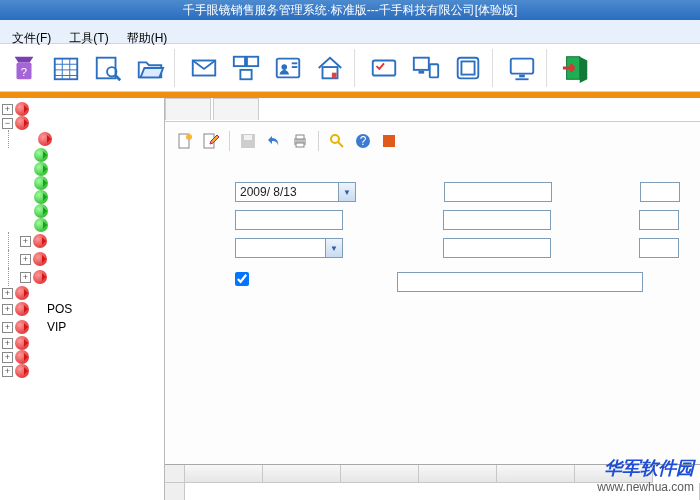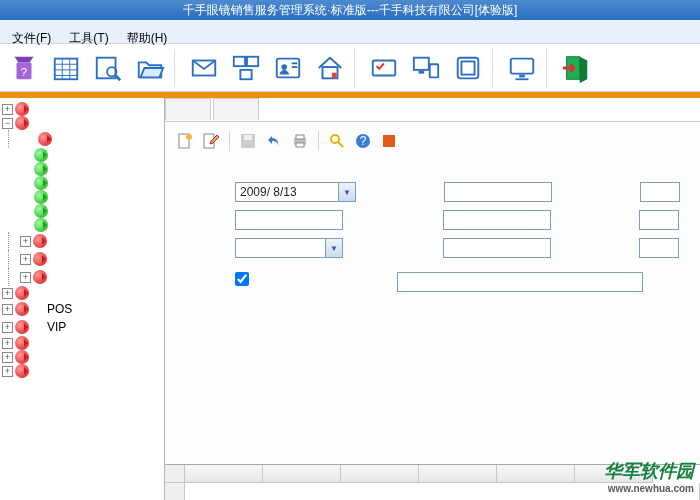--- a/index.html
+++ b/index.html
@@ -55,23 +55,23 @@
 .chk { width: 14px; height: 14px; }
 
 .grid { height: 36px; border-top: 1px solid #a8a8a8; background: #fff; }
 .grow { display: flex; height: 18px; }
 .gcell { border-right: 1px solid #c8c8c8; border-bottom: 1px solid #c8c8c8; }
 .ghead .gcell { background: linear-gradient(#f8f8f8,#e6e6e6); }
 .gcell.c0 { width: 20px; background: #efefef; }
 .gcell.c1 { width: 78px; }
 
 .watermark { position: absolute; right: 6px; bottom: 6px; text-align: right; pointer-events: none; }
-.watermark .ch { font-size: 18px; font-weight: bold; color: #15803d; font-style: italic; }
+.watermark .ch { font-size: 18px; font-weight: bold; color: #1d4ed8; font-style: italic; }
 .watermark .en { font-size: 15px; font-weight: bold; font-style: italic; background: linear-gradient(#f7b21e,#e2580c); -webkit-background-clip: text; color: transparent; }
-.watermark .url { font-size: 10px; color: #5b5b5b; font-weight: bold; }
+.watermark .url { font-size: 12px; color: #5b5b5b; }
 </style>
 </head>
 <body>
 
 <div class="titlebar">
   <div class="ico"></div>
   <span>千手眼镜销售服务管理系统·标准版---千手科技有限公司[体验版]</span>
 </div>
 
 <div class="menubar">

